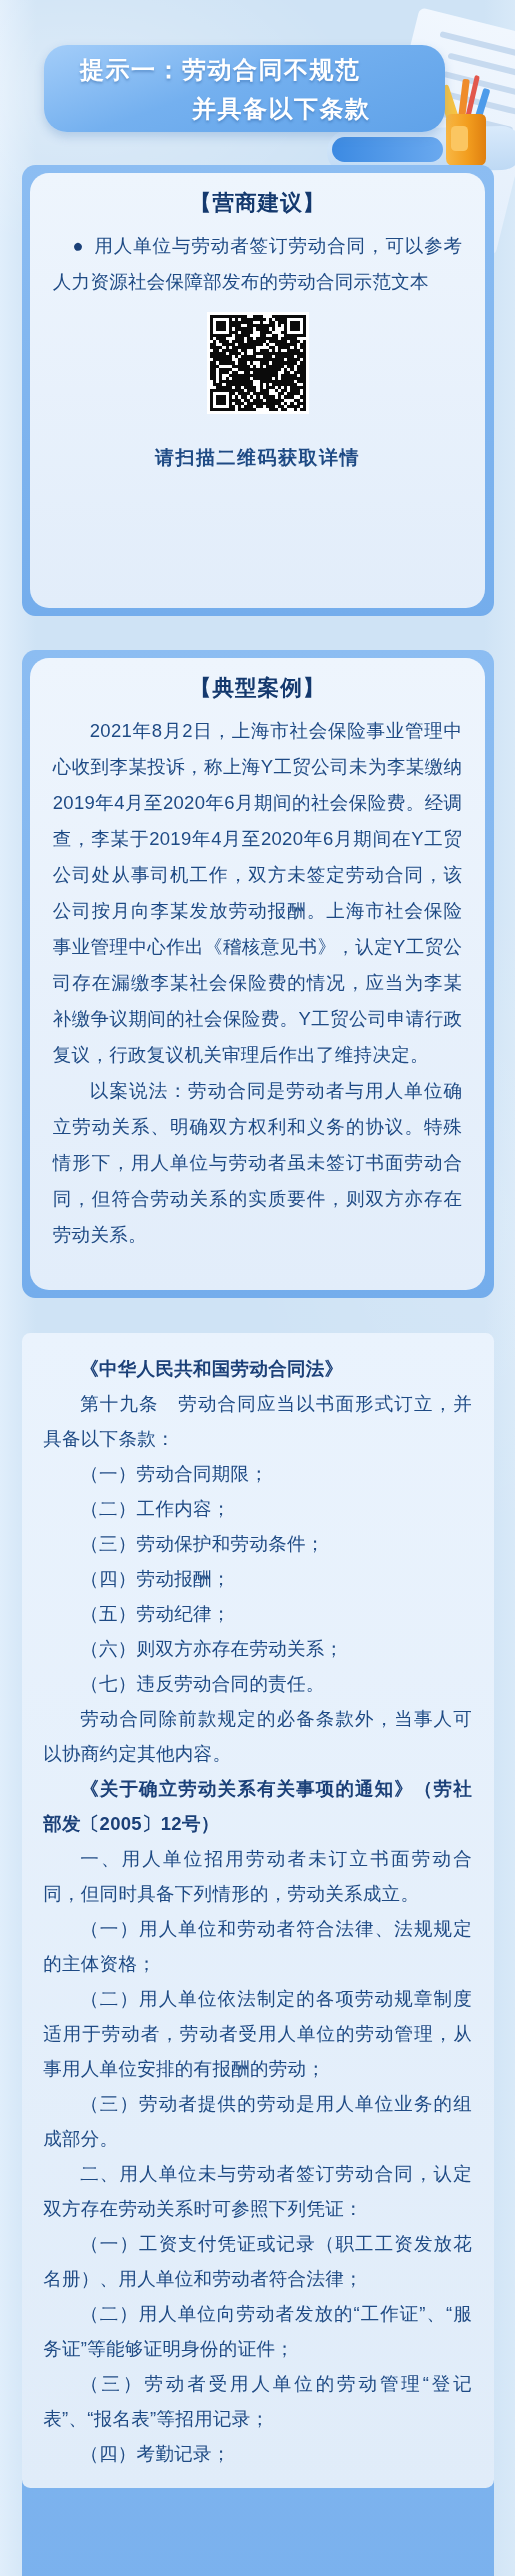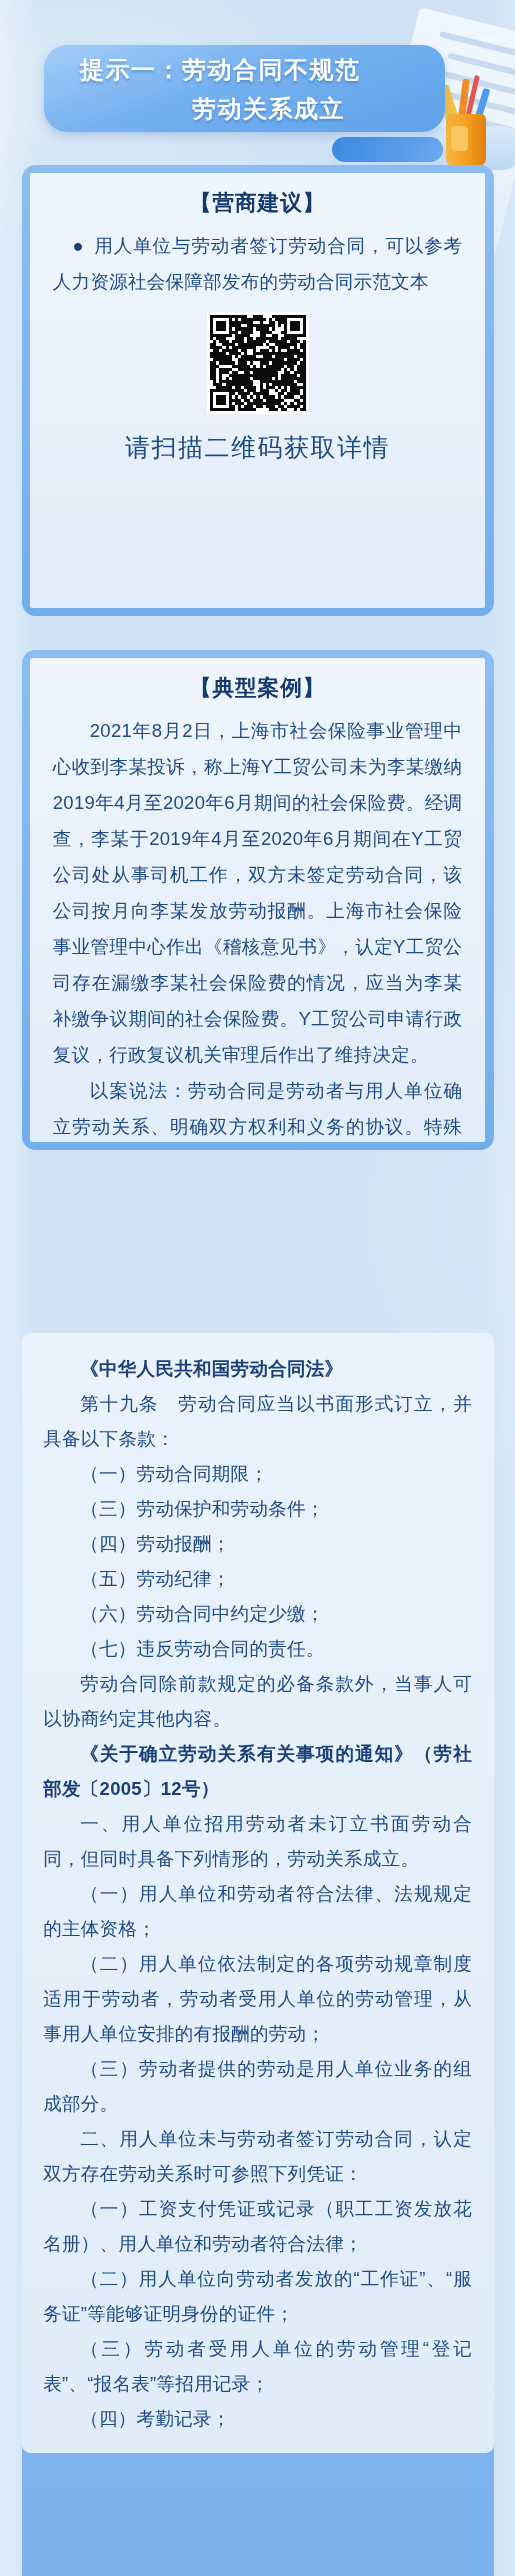--- a/index.html
+++ b/index.html
@@ -53,24 +53,24 @@
     background:linear-gradient(160deg,#a3cdf9 0%,#74b0ef 45%,#5fa2e9 100%);
     box-shadow:0 4.1px 9.3px rgba(80,130,190,.28);z-index:5;
   }
   .banner .line{position:absolute;color:#fff;font-weight:bold;font-size:24px;letter-spacing:1.5px;white-space:nowrap;text-shadow:0 1.5px 2.6px rgba(35,85,150,.4);}
   .banner .l1{left:36px;top:9.3px;}
   .banner .l2{left:148px;top:48px;}
 
   
   .card{position:absolute;left:21.6px;width:472px;border-radius:13.4px;background:linear-gradient(180deg,#8cbdf2 0%,#74adec 100%);z-index:6;}
   .card-advice{top:165px;height:451px;}
-  .card-case{top:650px;height:500px;}
+  .card-case{top:650px;height:648px;}
   .card-legal{top:1333px;height:1729px;}
   .panel{
-    position:absolute;inset:8.2px;border-radius:2px;
+    position:absolute;inset:8.2px;border-radius:19px;
     background:linear-gradient(180deg,#eef5fd 0%,#e2edfa 100%);
     padding:10.3px 23px;box-sizing:border-box;overflow:hidden;
   }
   .legal-header{
     position:absolute;top:7.2px;left:0;right:0;text-align:center;
     font-size:21.6px;font-weight:bold;color:#14396e;letter-spacing:1px;margin:0;
   }
   .legal-panel{position:absolute;top:39px;left:9.3px;right:9.3px;bottom:28px;inset:auto;border-radius:8.2px;
     background:linear-gradient(180deg,#eaf3fd 0%,#e0ecf9 100%);padding:17.5px 21.6px;box-sizing:border-box;overflow:hidden;}
   .section-header{
@@ -83,42 +83,42 @@
   }
   .card-legal .para{line-height:35px;}
   .para.bold{font-weight:bold;color:#1b4078;}
   .para.bullet{text-indent:1.05em;}
   .para.bullet::before{content:"\25CF\2002";color:#1b4078;}
 
   
   .qr-wrap{text-align:center;margin-top:12.4px;}
   .qr{width:102px;height:102px;background:#fff;display:inline-block;}
   .qr-caption{
-    text-align:center;font-size:25px;color:#1e4a84;margin-top:15px;
-    font-weight:400;letter-spacing:1.5px;
+    text-align:center;font-size:19px;color:#1e4a84;margin-top:29px;
+    font-weight:700;letter-spacing:1.5px;
   }
 </style>
 </head>
 <body>
 
 <div class="page">
   <div class="page-sheen"></div>
 
   <div class="deco-paper">
     <div class="paper-line first"></div>
     <div class="paper-line"></div>
     <div class="paper-line"></div>
     <div class="paper-line"></div>
     <div class="paper-line"></div>
     <div class="paper-line"></div>
   </div>
 
   <div class="banner">
     <div class="line l1">提示一：劳动合同不规范</div>
-    <div class="line l2">劳动关系成立</div>
+    <div class="line l2">并具备以下条款</div>
   </div>
 
   <div class="deco-book"></div>
   <div class="deco-bar"></div>
   <div class="deco-cup">
     <div class="cup-ruler"></div>
     <div class="cup-pencil"></div>
     <div class="cup-pen-red"></div>
     <div class="cup-pen-blue"></div>
     <div class="cup-body"></div>
@@ -853,24 +853,25 @@
   </section>
 
   <section class="card card-legal">
     <h2 class="legal-header">【法律依据】</h2>
     <div class="panel legal-panel">
       <div class="paras">
 
       <p class="para bold"><span>《中华人民共和国劳动合同法》</span></p>
           <p class="para"><span>第十九条　劳动合同应当以书面形式订立，并具备以下条款：</span></p>
           <p class="para"><span>（一）劳动合同期限；</span></p>
+          <p class="para"><span>（二）工作内容；</span></p>
           <p class="para"><span>（三）劳动保护和劳动条件；</span></p>
           <p class="para"><span>（四）劳动报酬；</span></p>
           <p class="para"><span>（五）劳动纪律；</span></p>
-          <p class="para"><span>（六）劳动合同中约定少缴；</span></p>
+          <p class="para"><span>（六）则双方亦存在劳动关系；</span></p>
           <p class="para"><span>（七）违反劳动合同的责任。</span></p>
           <p class="para"><span>劳动合同除前款规定的必备条款外，当事人可以协商约定其他内容。</span></p>
           <p class="para bold"><span>《关于确立劳动关系有关事项的通知》（劳社部发〔2005〕12号）</span></p>
           <p class="para"><span>一、用人单位招用劳动者未订立书面劳动合同，但同时具备下列情形的，劳动关系成立。</span></p>
           <p class="para"><span>（一）用人单位和劳动者符合法律、法规规定的主体资格；</span></p>
           <p class="para"><span>（二）用人单位依法制定的各项劳动规章制度适用于劳动者，劳动者受用人单位的劳动管理，从事用人单位安排的有报酬的劳动；</span></p>
           <p class="para"><span>（三）劳动者提供的劳动是用人单位业务的组成部分。</span></p>
           <p class="para"><span>二、用人单位未与劳动者签订劳动合同，认定双方存在劳动关系时可参照下列凭证：</span></p>
           <p class="para"><span>（一）工资支付凭证或记录（职工工资发放花名册）、用人单位和劳动者符合法律；</span></p>
           <p class="para"><span>（二）用人单位向劳动者发放的“工作证”、“服务证”等能够证明身份的证件；</span></p>

